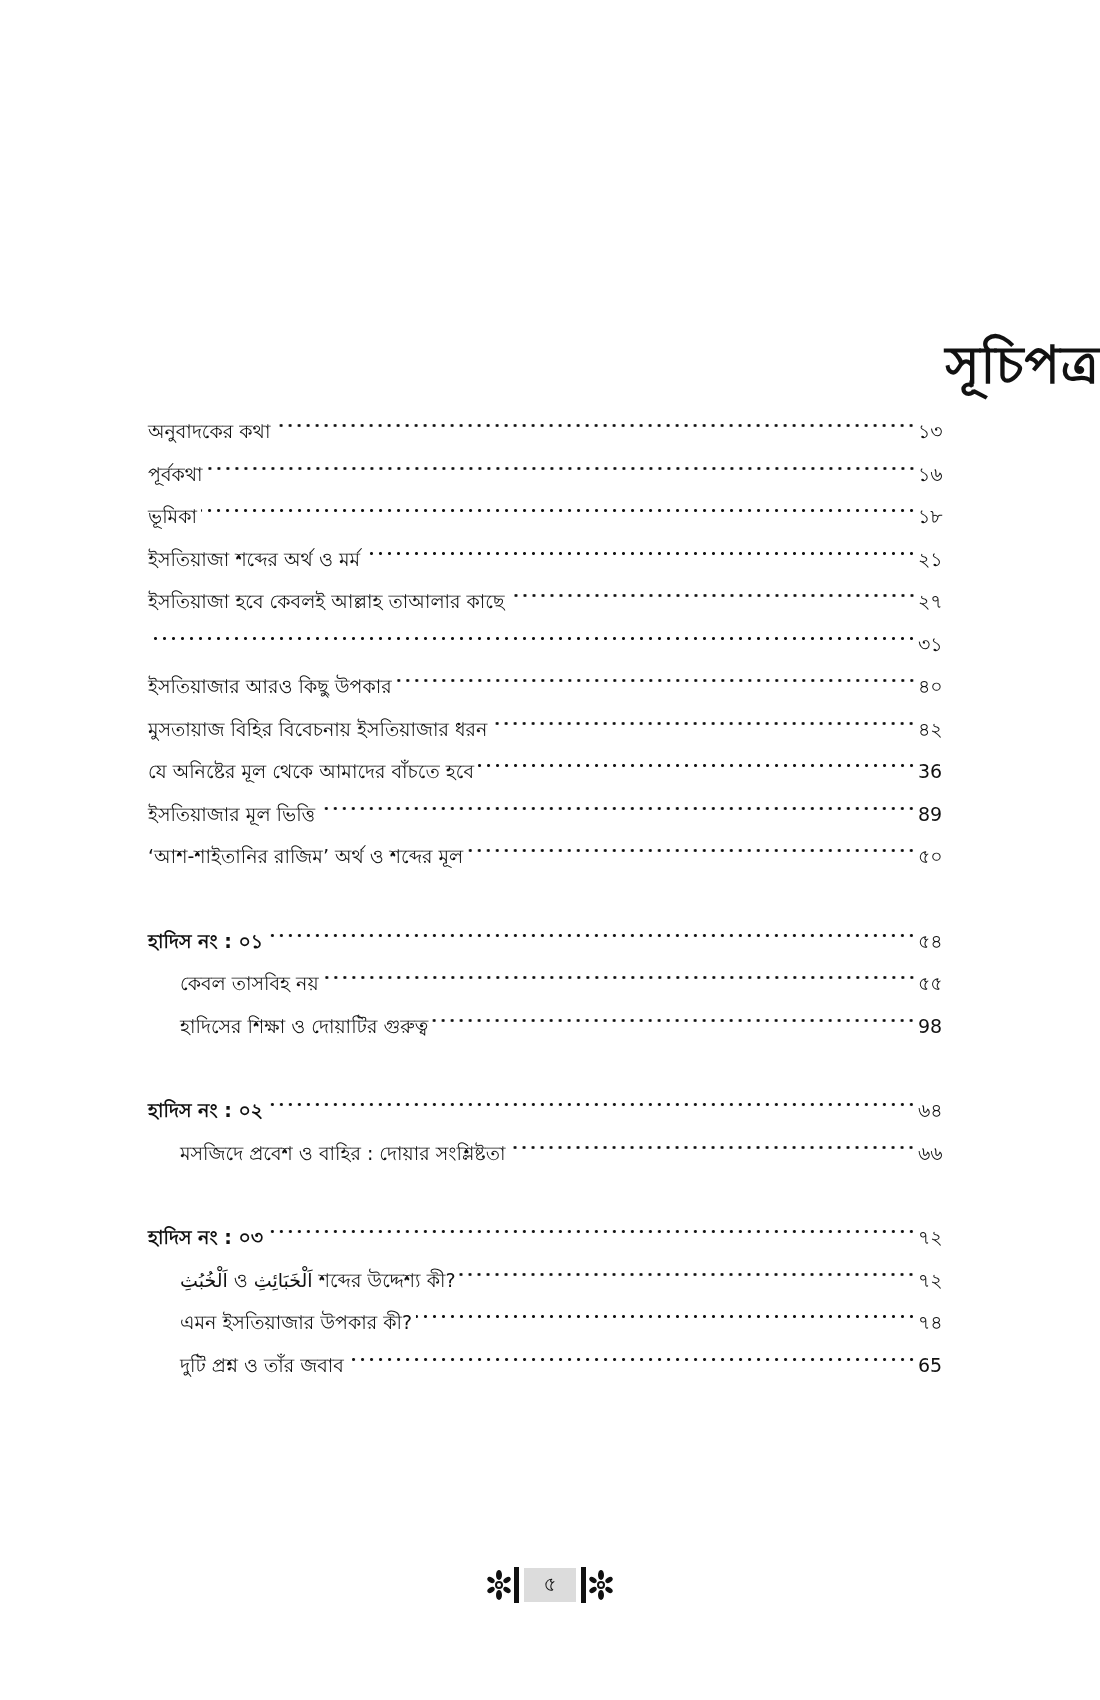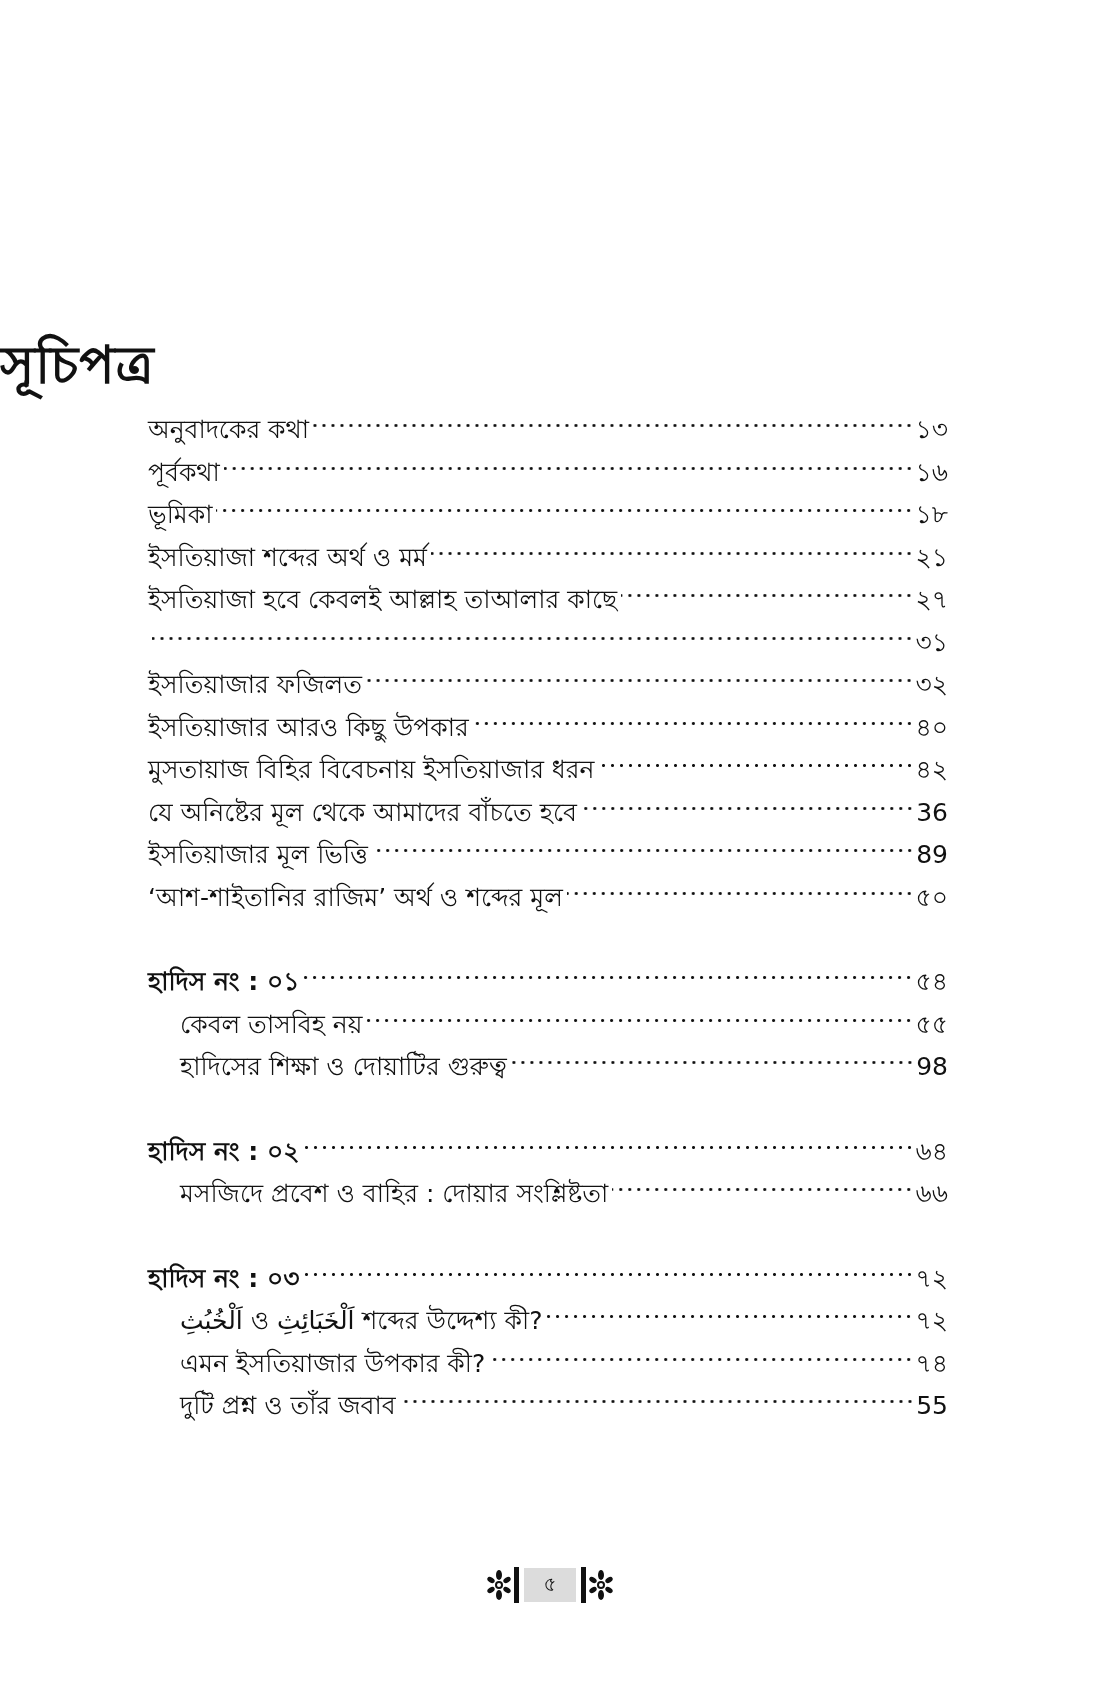--- a/index.html
+++ b/index.html
@@ -13,37 +13,37 @@
     position: relative;
     overflow: hidden;
     font-family: "DejaVu Sans", sans-serif;
     color: #111111;
   }
   .page-title {
     position: absolute;
     left: 0;
     width: 1100px;
     top: 290px;
-    text-align: left;
+    text-align: right;
     font-size: 52px;
     font-weight: bold;
     line-height: 80px;
     letter-spacing: 1px;
   }
   .toc {
     position: absolute;
     left: 148px;
     top: 396px;
     width: 800px;
   }
   .toc-row {
     display: flex;
     align-items: baseline;
     height: 42.5px;
-    font-size: 25px;
+    font-size: 19px;
     line-height: 42px;
     white-space: nowrap;
   }
   .toc-row.indent {
     padding-left: 32px;
   }
   .toc-row.bold .entry-title {
     font-weight: bold;
   }
   .entry-title {
@@ -144,25 +144,20 @@
   <div class="toc-row">
     <span class="entry-title">ইসতিয়াজা হবে কেবলই আল্লাহ তাআলার কাছে</span>
     <span class="leader"></span>
     <span class="page-num">২৭</span>
   </div>
   <div class="toc-row">
     <span class="leader"></span>
     <span class="page-num">৩১</span>
   </div>
   <div class="toc-row">
-    <span class="entry-title">ইসতিয়াজার ফজিলত</span>
-    <span class="leader"></span>
-    <span class="page-num">৩২</span>
-  </div>
-  <div class="toc-row">
     <span class="entry-title">ইসতিয়াজার আরও কিছু উপকার</span>
     <span class="leader"></span>
     <span class="page-num">৪০</span>
   </div>
   <div class="toc-row">
     <span class="entry-title">মুসতায়াজ বিহির বিবেচনায় ইসতিয়াজার ধরন</span>
     <span class="leader"></span>
     <span class="page-num">৪২</span>
   </div>
   <div class="toc-row">
@@ -227,21 +222,21 @@
     <span class="page-num">৭২</span>
   </div>
   <div class="toc-row indent">
     <span class="entry-title">এমন ইসতিয়াজার উপকার কী?</span>
     <span class="leader"></span>
     <span class="page-num">৭৪</span>
   </div>
   <div class="toc-row indent">
     <span class="entry-title">দুটি প্রশ্ন ও তাঁর জবাব</span>
     <span class="leader"></span>
-    <span class="page-num">55</span>
+    <span class="page-num">65</span>
   </div>
 </div>
 
 <div class="footer">
   <span class="ornament">
     <svg width="24" height="34" viewBox="0 0 24 34">
       <g fill="#111">
         <ellipse cx="12" cy="17" rx="4" ry="4"></ellipse>
         <ellipse cx="12" cy="7" rx="3" ry="5"></ellipse>
         <ellipse cx="12" cy="27" rx="3" ry="5"></ellipse>

